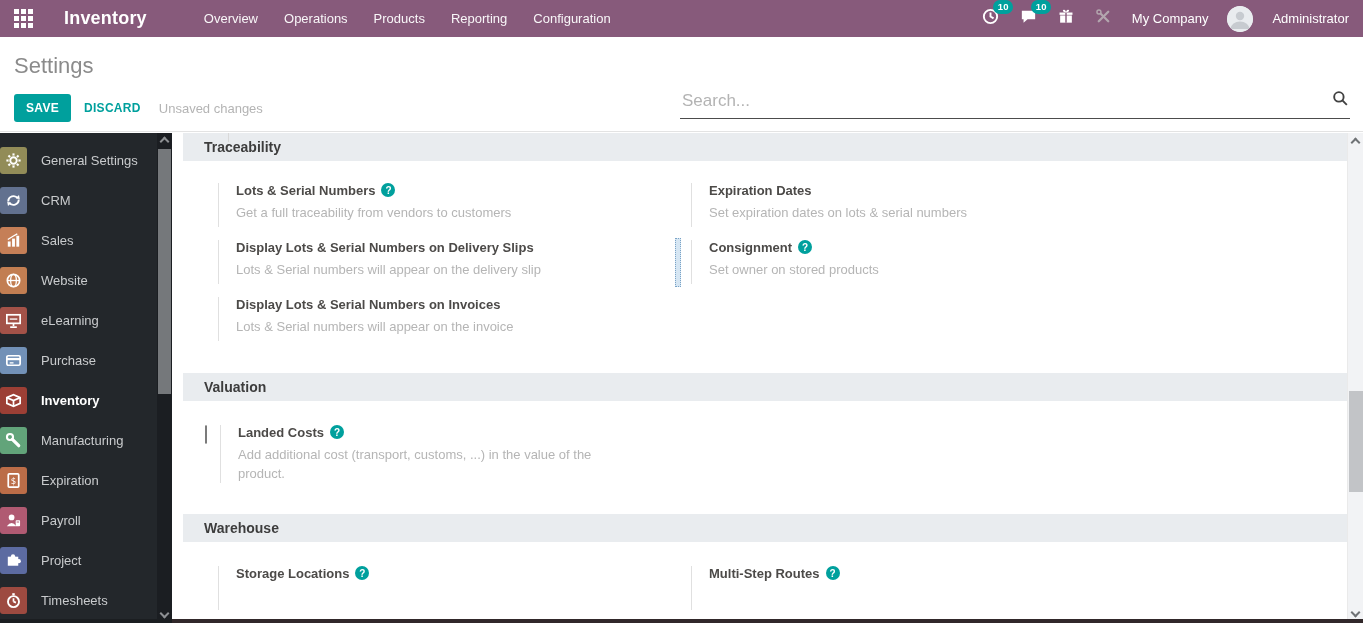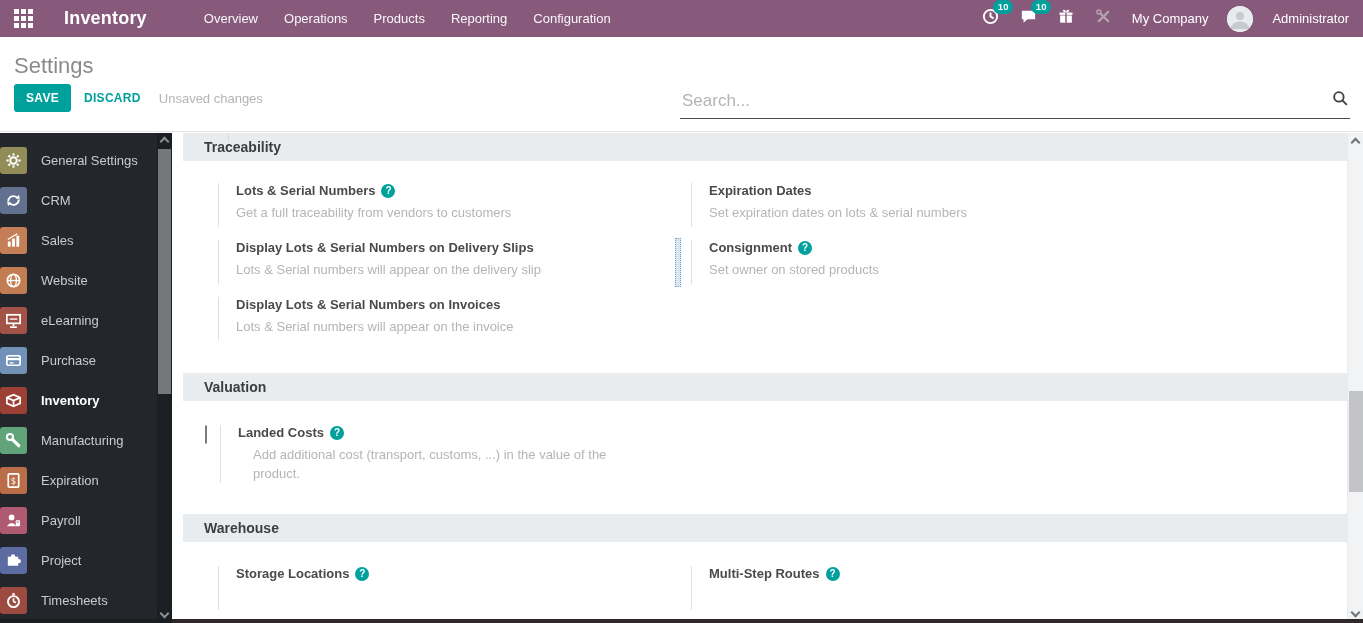--- a/index.html
+++ b/index.html
@@ -15,21 +15,21 @@
   .top-menu .mi { cursor:pointer; opacity:.95; }
   .top-right { margin-left:auto; display:flex; align-items:center; gap:19px; }
   .ic-wrap { position:relative; display:flex; align-items:center; cursor:pointer; }
   .badge { position:absolute; top:-7px; left:12px; background:#00A09D; color:#fff; font-size:9.5px; font-weight:bold; padding:1px 5px 2px; border-radius:8px; line-height:11px; }
   .company, .username { font-size:13px; cursor:pointer; }
   .avatar { width:26px; height:26px; border-radius:50%; overflow:hidden; background:#e9ecef; cursor:pointer; }
 
   
   .control-panel { position:absolute; top:37px; left:0; right:0; height:95px; background:#fff; border-bottom:1px solid #e3e3e3; }
   .cp-title { position:absolute; left:14px; top:16px; font-size:22px; color:#8b8b8b; }
-  .cp-actions { position:absolute; left:14px; top:47px; display:flex; align-items:center; gap:13px; }
+  .cp-actions { position:absolute; left:14px; top:57px; display:flex; align-items:center; gap:13px; }
   .btn-save { background:#00A09D; color:#fff; border:none; font-size:12px; font-weight:bold; padding:7px 12px; border-radius:3px; cursor:pointer; font-family:inherit; letter-spacing:.3px; }
   .btn-discard { background:none; border:none; color:#00A09D; font-size:12px; font-weight:bold; cursor:pointer; font-family:inherit; letter-spacing:.3px; }
   .unsaved { color:#b4b4b4; font-size:13px; margin-left:5px; }
   .search-box { position:absolute; left:680px; top:50px; width:670px; }
   .search-box input { width:100%; border:none; border-bottom:1px solid #4c4c4c; font-size:17px; padding:4px 24px 7px 2px; outline:none; color:#444; font-family:inherit; }
   .search-box input::placeholder { color:#b3b3b3; }
   .search-ic { position:absolute; right:1px; top:3px; cursor:pointer; }
 
   
   .workspace { position:absolute; top:133px; left:0; width:1363px; height:490px; display:flex; }
@@ -61,23 +61,23 @@
   .settings-grid { display:grid; grid-template-columns:473px auto; row-gap:13px; margin-top:22px; }
   .setting { display:flex; padding-left:22px; min-height:44px; }
   .cbx-wrap { flex:none; margin-top:1px; }
   .cbx { width:13px; height:13px; border-radius:2px; position:relative; }
   .cbx.checked { background:#00A09D; }
   .cbx.checked::after { content:""; position:absolute; left:2.5px; top:3px; width:7px; height:3.5px; border-left:2px solid #fff; border-bottom:2px solid #fff; transform:rotate(-45deg); }
   .cbx.unchecked { width:15px; height:15px; background:#fff; border:1px solid #7b7b7b; }
   .cbx-wrap.focused { outline:1px dotted #7aa3c6; outline-offset:2px; box-shadow:0 0 0 3px #d6e6f3; border-radius:1px; }
   .vsep { width:1px; background:#e0e0e0; align-self:stretch; margin-left:13px; margin-right:17px; flex:none; }
   .stext { display:flex; flex-direction:column; gap:5px; padding-top:0; }
-  .slabel { font-size:13px; font-weight:bold; color:#4c4a48; display:flex; align-items:center; gap:6px; cursor:pointer; }
+  .slabel { font-size:13px; font-weight:bold; color:#4c4a48; display:flex; align-items:flex-start; gap:6px; cursor:pointer; }
   .sdesc { font-size:13px; color:#b5b5b5; line-height:19px; }
-  .sdesc.wrap { max-width:365px;margin-left:15px; }
+  .sdesc.wrap { max-width:365px; }
   .help { width:14px; height:14px; border-radius:50%; background:#00A09D; color:#fff; font-size:10px; font-weight:bold; display:inline-flex; align-items:center; justify-content:center; cursor:pointer; flex:none; }
 
   
   .main-scroll { position:absolute; right:0; top:0; bottom:0; width:16px; background:#f2f3f5; border-left:1px solid #eaeaea; }
   .ms-thumb { position:absolute; left:1px; top:258px; width:14px; height:101px; background:#c2c4c7; cursor:pointer; }
   .main-scroll .chev.up { border-color:#6f7275; left:4px; top:6px; }
   .main-scroll .chev.down { border-color:#6f7275; left:4px; bottom:7px; }
 
   .bottom-strip { position:absolute; left:0; right:0; bottom:0; height:4px; z-index:9;
     background:linear-gradient(to right,#1b1e21 0,#1b1e21 172px,#31282a 172px,#31282a 100%); }

